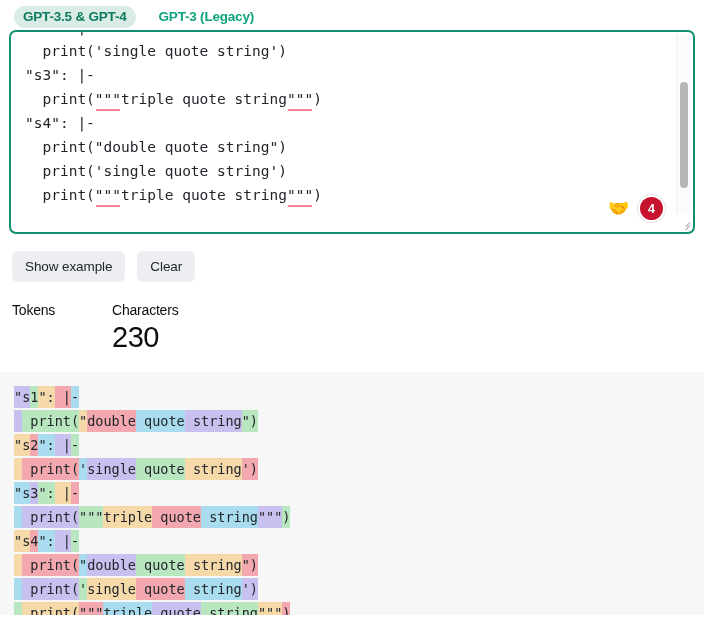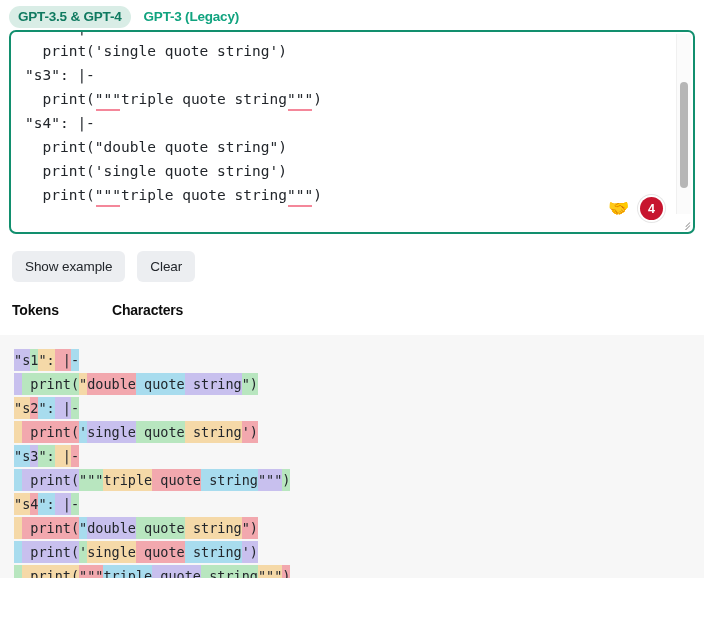--- a/index.html
+++ b/index.html
@@ -14,22 +14,22 @@
     background: #ffffff;
     font-family: "Liberation Sans", sans-serif;
     color: #1a1a1a;
     -webkit-font-smoothing: antialiased;
   }
 
   
   .tabs {
     display: flex;
     align-items: center;
-    gap: 4px;
-    padding: 7px 9px 0 9px;
+    gap: 14px;
+    padding: 7px 9px 0 14px;
     height: 26px;
     box-sizing: border-box;
   }
   .tab {
     font-size: 13.5px;
     font-weight: bold;
     letter-spacing: -0.2px;
     padding: 3px 9px 4px 9px;
     border-radius: 11px;
     color: #10a37f;
@@ -179,21 +179,21 @@
 
   
   .stats {
     display: flex;
     padding: 20px 0 0 12px;
   }
   .stat { margin-right: 0; }
   .stat:first-child { width: 100px; }
   .stat-label {
     font-size: 14px;
-    font-weight: bold;
+    font-weight: normal;
     color: #0d0d0d;
     letter-spacing: -0.2px;
   }
   .stat-value {
     font-size: 29px;
     font-weight: normal;
     color: #0d0d0d;
     line-height: 1.25;
     margin-top: 1px;
     letter-spacing: -0.5px;
@@ -250,16 +250,17 @@
   <button class="btn">Show example</button>
   <button class="btn">Clear</button>
 </div>
 
 <div class="stats">
   <div class="stat">
     <div class="stat-label">Tokens</div>
   </div>
   <div class="stat">
     <div class="stat-label">Characters</div>
+    <div class="stat-value">230</div>
   </div>
 </div>
 
 <div class="token-panel" id="token-panel"><div class="tline"><span class="tok" style="background: rgb(200, 192, 238);">"s</span><span class="tok" style="background: rgb(184, 230, 191);">1</span><span class="tok" style="background: rgb(245, 217, 168);">":</span><span class="tok" style="background: rgb(242, 168, 174);"> |</span><span class="tok" style="background: rgb(168, 220, 238);">-</span></div><div class="tline"><span class="tok" style="background: rgb(200, 192, 238);"> </span><span class="tok" style="background: rgb(184, 230, 191);"> print(</span><span class="tok" style="background: rgb(245, 217, 168);">"</span><span class="tok" style="background: rgb(242, 168, 174);">double</span><span class="tok" style="background: rgb(168, 220, 238);"> quote</span><span class="tok" style="background: rgb(200, 192, 238);"> string</span><span class="tok" style="background: rgb(184, 230, 191);">")</span></div><div class="tline"><span class="tok" style="background: rgb(245, 217, 168);">"s</span><span class="tok" style="background: rgb(242, 168, 174);">2</span><span class="tok" style="background: rgb(168, 220, 238);">":</span><span class="tok" style="background: rgb(200, 192, 238);"> |</span><span class="tok" style="background: rgb(184, 230, 191);">-</span></div><div class="tline"><span class="tok" style="background: rgb(245, 217, 168);"> </span><span class="tok" style="background: rgb(242, 168, 174);"> print(</span><span class="tok" style="background: rgb(168, 220, 238);">'</span><span class="tok" style="background: rgb(200, 192, 238);">single</span><span class="tok" style="background: rgb(184, 230, 191);"> quote</span><span class="tok" style="background: rgb(245, 217, 168);"> string</span><span class="tok" style="background: rgb(242, 168, 174);">')</span></div><div class="tline"><span class="tok" style="background: rgb(168, 220, 238);">"s</span><span class="tok" style="background: rgb(200, 192, 238);">3</span><span class="tok" style="background: rgb(184, 230, 191);">":</span><span class="tok" style="background: rgb(245, 217, 168);"> |</span><span class="tok" style="background: rgb(242, 168, 174);">-</span></div><div class="tline"><span class="tok" style="background: rgb(168, 220, 238);"> </span><span class="tok" style="background: rgb(200, 192, 238);"> print(</span><span class="tok" style="background: rgb(184, 230, 191);">"""</span><span class="tok" style="background: rgb(245, 217, 168);">triple</span><span class="tok" style="background: rgb(242, 168, 174);"> quote</span><span class="tok" style="background: rgb(168, 220, 238);"> string</span><span class="tok" style="background: rgb(200, 192, 238);">"""</span><span class="tok" style="background: rgb(184, 230, 191);">)</span></div><div class="tline"><span class="tok" style="background: rgb(245, 217, 168);">"s</span><span class="tok" style="background: rgb(242, 168, 174);">4</span><span class="tok" style="background: rgb(168, 220, 238);">":</span><span class="tok" style="background: rgb(200, 192, 238);"> |</span><span class="tok" style="background: rgb(184, 230, 191);">-</span></div><div class="tline"><span class="tok" style="background: rgb(245, 217, 168);"> </span><span class="tok" style="background: rgb(242, 168, 174);"> print(</span><span class="tok" style="background: rgb(168, 220, 238);">"</span><span class="tok" style="background: rgb(200, 192, 238);">double</span><span class="tok" style="background: rgb(184, 230, 191);"> quote</span><span class="tok" style="background: rgb(245, 217, 168);"> string</span><span class="tok" style="background: rgb(242, 168, 174);">")</span></div><div class="tline"><span class="tok" style="background: rgb(168, 220, 238);"> </span><span class="tok" style="background: rgb(200, 192, 238);"> print(</span><span class="tok" style="background: rgb(184, 230, 191);">'</span><span class="tok" style="background: rgb(245, 217, 168);">single</span><span class="tok" style="background: rgb(242, 168, 174);"> quote</span><span class="tok" style="background: rgb(168, 220, 238);"> string</span><span class="tok" style="background: rgb(200, 192, 238);">')</span></div><div class="tline"><span class="tok" style="background: rgb(184, 230, 191);"> </span><span class="tok" style="background: rgb(245, 217, 168);"> print(</span><span class="tok" style="background: rgb(242, 168, 174);">"""</span><span class="tok" style="background: rgb(168, 220, 238);">triple</span><span class="tok" style="background: rgb(200, 192, 238);"> quote</span><span class="tok" style="background: rgb(184, 230, 191);"> string</span><span class="tok" style="background: rgb(245, 217, 168);">"""</span><span class="tok" style="background: rgb(242, 168, 174);">)</span></div></div>
 
 </body></html>

